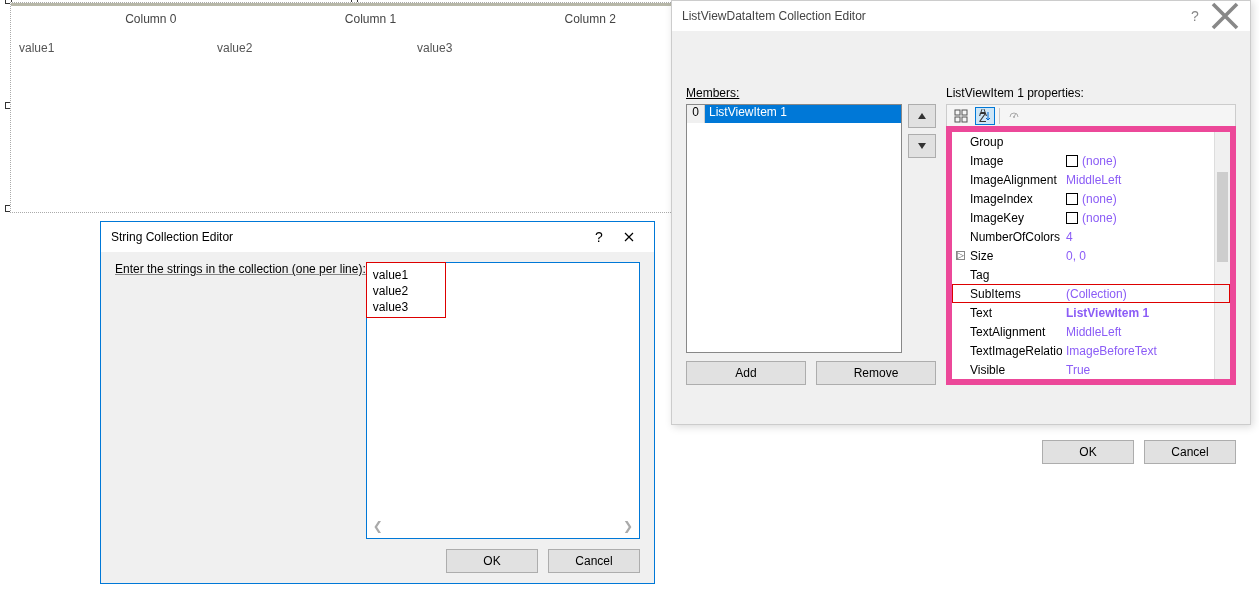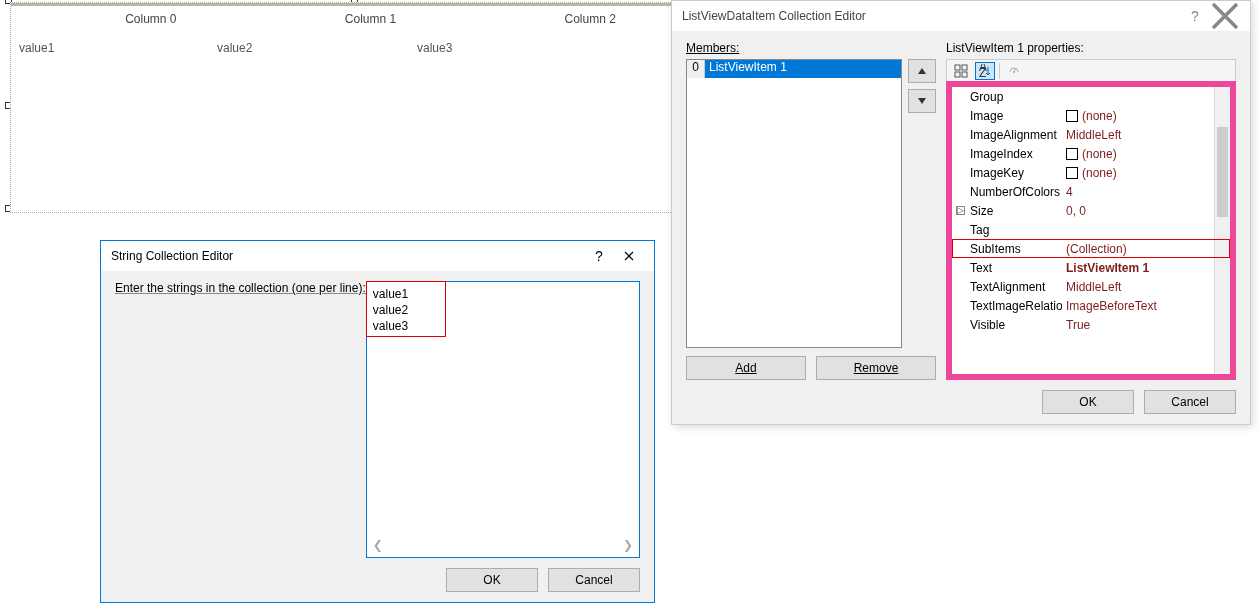--- a/index.html
+++ b/index.html
@@ -24,64 +24,64 @@
   .lv-header { display:flex; border-top:3px solid #b7b7a8; height:28px; }
   .lv-col { flex:1; text-align:center; color:#444; padding-top:6px; }
   .lv-col.first { flex:0 0 30px; }
   .lv-row { display:flex; }
   .lv-cell { flex:1; padding:10px 6px; color:#555; }
   .lv-cell.c0 { flex:0 0 200px; padding-left:8px; }
   .lv-cell.c1 { flex:0 0 200px; }
   .lv-cell.c2 { flex:0 0 200px; }
 
   
-  .sce-dialog { position:absolute; left:100px; top:221px; width:555px; height:363px; border:1px solid #0078d7; background:#f0f0f0; display:flex; flex-direction:column;margin-top:19px; }
+  .sce-dialog { position:absolute; left:100px; top:221px; width:555px; height:363px; border:1px solid #0078d7; background:#f0f0f0; display:flex; flex-direction:column; }
   .sce-title { height:30px; display:flex; align-items:center; padding:0 10px; background:#fff; }
   .sce-title-text { flex:1; color:#000; }
   .sce-help, .sce-close { width:30px; height:30px; display:flex; align-items:center; justify-content:center; color:#000; font-size:14px;}
   .sce-close svg { width:10px; height:10px; }
   .sce-body { flex:1; padding:10px 14px 0 14px; display:flex; flex-direction:row; }
   .sce-label { margin-bottom:4px; color:#000; text-decoration: underline; text-decoration-color:#888;}
   .sce-textarea-wrap { flex:1; border:1px solid #0078d7; background:#fff; position:relative; padding:4px; display:flex; flex-direction:column;}
   .sce-textarea { flex:1; border:none; outline:none; resize:none; font-family:inherit; font-size:12px; line-height:16px; padding:0 2px; }
   .red-box { position:absolute; left:-1px; top:-1px; width:80px; height:56px; border:1px solid #d00; pointer-events:none;}
   .sce-scroll-h { height:16px; display:flex; align-items:center; justify-content:space-between; color:#aaa; padding:0 2px;}
   .sce-buttons { display:flex; justify-content:flex-end; gap:10px; padding:10px 14px; }
   .btn { width:92px; height:24px; border:1px solid #adadad; background:#e1e1e1; text-align:center; line-height:22px; cursor:default;}
 
   
-  .lvce-dialog { position:absolute; left:671px; top:0; width:580px; height:425px; border:1px solid #ccc; background:#f0f0f0; display:flex; flex-direction:column; box-shadow:2px 2px 8px rgba(0,0,0,.15);}
+  .lvce-dialog { position:absolute; left:671px; top:0; width:580px; height:425px; border:1px solid #ccc; background:#f0f0f0; display:flex; flex-direction:column; box-shadow:2px 2px 8px rgba(0,0,0,.15);gap:45px;}
   .lvce-title { height:30px; display:flex; align-items:center; padding:0 10px; background:#fff; }
   .lvce-title-text { flex:1; color:#444; }
   .lvce-help, .lvce-close { width:30px; height:30px; display:flex; align-items:center; justify-content:center; color:#888; font-size:14px;}
   .lvce-content { flex:1; display:flex; padding:10px 14px 0 14px; gap:10px;}
   .lvce-left { flex:0 0 250px; display:flex; flex-direction:column;}
   .lvce-right { flex:1; display:flex; flex-direction:column;}
   .sect-label { margin-bottom:4px; color:#000;}
   .sect-label .u { text-decoration:underline;}
   .members-row { display:flex; flex:1; gap:6px;}
   .members-list { flex:1; border:1px solid #888; background:#fff; }
   .member-item { display:flex; height:18px; }
   .member-idx { width:18px; text-align:center; background:#f0f0f0; border-right:1px solid #ccc;}
   .member-label { flex:1; background:#0078d7; color:#fff; padding-left:4px;}
   .updown-col { width:28px; display:flex; flex-direction:column; gap:6px;}
   .sq-btn { width:28px; height:24px; border:1px solid #adadad; background:#e1e1e1; display:flex; align-items:center; justify-content:center;}
   .sq-btn svg { width:10px; height:10px; fill:#333;}
   .left-buttons { display:flex; gap:10px; margin-top:8px;}
-  .left-buttons .btn { flex:1;text-decoration:underline;}
+  .left-buttons .btn { flex:1;}
 
   .prop-toolbar { height:22px; display:flex; align-items:center; gap:4px; border:1px solid #ccc; border-bottom:none; background:#f5f5f5; padding:0 4px;}
   .tb-btn { width:20px; height:18px; display:flex; align-items:center; justify-content:center; border:1px solid transparent;}
   .tb-btn.active { border-color:#0078d7; background:#cde6f7;}
   .tb-btn svg { width:14px; height:14px; }
 
   .prop-grid { flex:1; border:6px solid #ec4899; background:#fff; overflow:hidden; position:relative;}
   .prop-row { display:flex; height:19px; align-items:center;}
   .prop-name { flex:0 0 110px; padding-left:18px; color:#000; white-space:nowrap; overflow:hidden;}
-  .prop-val { flex:1; padding-left:4px; color:#7f1d1d; display:flex; align-items:center; gap:4px;}
+  .prop-val { flex:1; padding-left:4px; color:#8b5cf6; display:flex; align-items:center; gap:4px;}
   .prop-val .sw { width:12px; height:12px; border:1px solid #000; background:#fff;}
   .prop-row.expandable .exp { position:absolute; left:4px; width:9px; height:9px; border:1px solid #888; display:flex; align-items:center; justify-content:center; font-size:9px; line-height:7px; color:#555; background:#fff;}
   .prop-row { position:relative;}
   .prop-row.highlight { outline:1px solid #d00; outline-offset:-1px;}
   .prop-row .bold { font-weight:bold;}
   .prop-scroll { position:absolute; right:0; top:0; bottom:0; width:16px; background:#f0f0f0; border-left:1px solid #ddd;}
   .prop-scroll .thumb { position:absolute; left:2px; right:2px; top:40px; height:90px; background:#cdcdcd;}
 
   .lvce-buttons { display:flex; justify-content:flex-end; gap:10px; padding:10px 14px;}
 </style>

